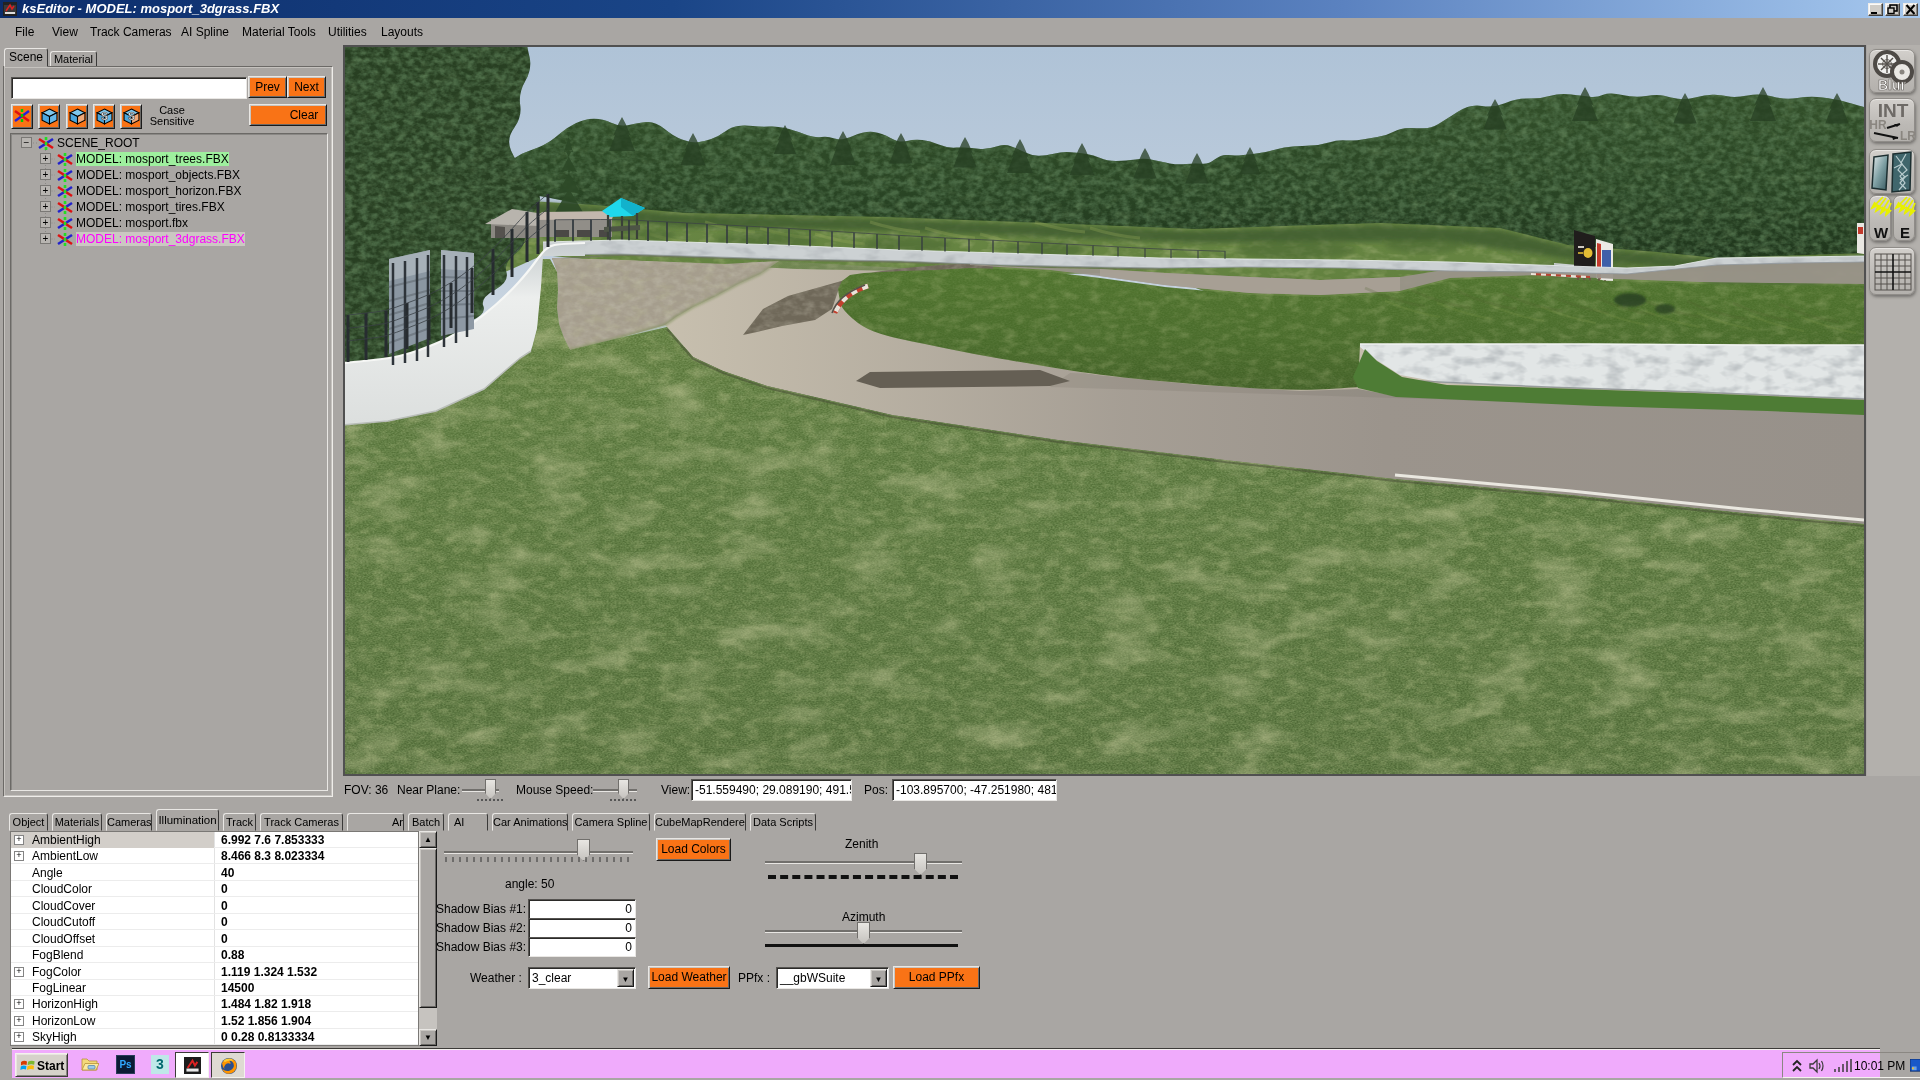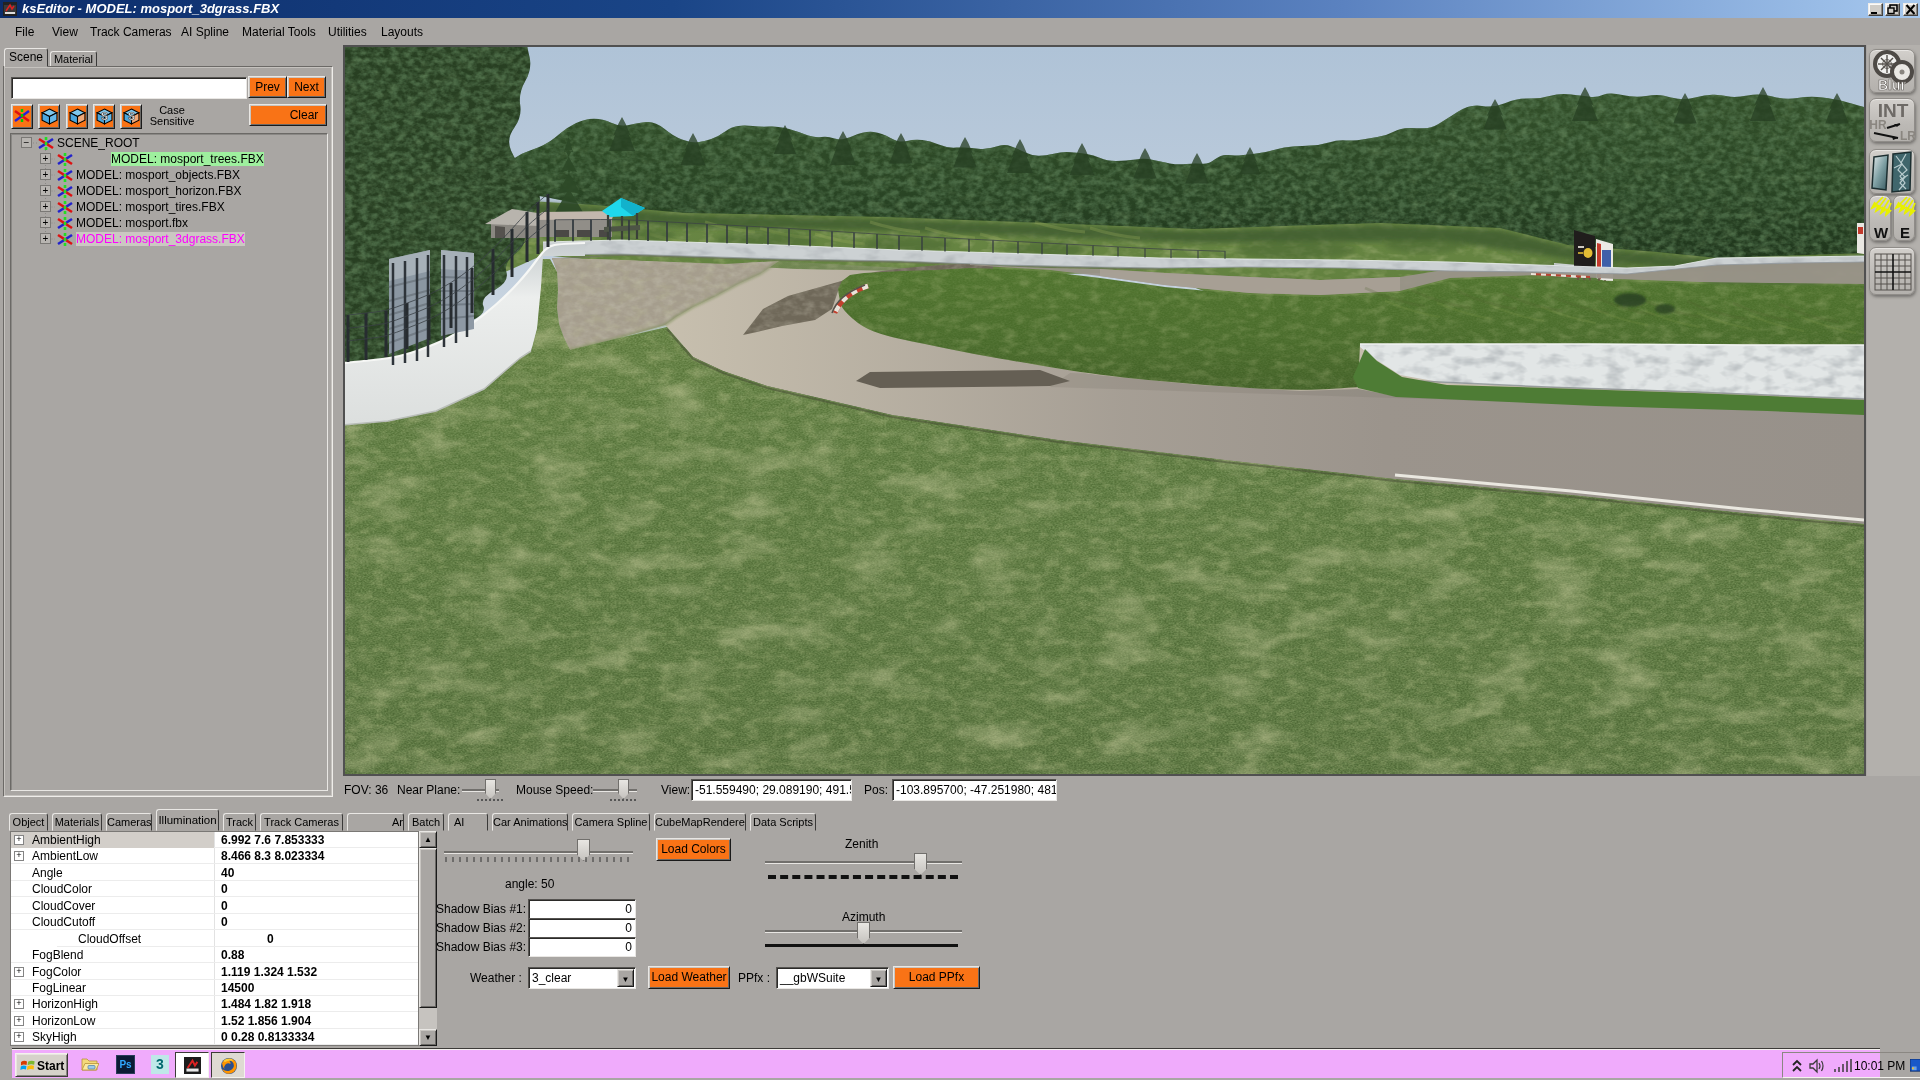--- a/index.html
+++ b/index.html
@@ -156,21 +156,21 @@
       <use href="#axico" x="47" y="19"></use>
       <use href="#axico" x="47" y="35"></use>
       <use href="#axico" x="47" y="51"></use>
       <use href="#axico" x="47" y="67"></use>
       <use href="#axico" x="47" y="83"></use>
       <use href="#axico" x="47" y="99"></use>
     </svg>
     <div class="abs" style="left:10px; top:3px; width:11px; height:11px; border:1px solid #7a7875; background:#b8b5b1; font-size:10px; line-height:9px; text-align:center;">−</div>
     <div class="abs" style="left:46px; top:2px; font-size:12px;">SCENE_ROOT</div>
     <div class="abs" style="left:29px; top:19px; width:11px; height:11px; border:1px solid #7a7875; background:#b8b5b1; font-size:10px; line-height:9px; text-align:center;">+</div>
-    <div class="abs" style="left:65px; top:18px; font-size:12px; background:#9ef09e;margin-left:35px;">MODEL: mosport_trees.FBX</div>
+    <div class="abs" style="left:65px; top:18px; font-size:12px; background:#9ef09e;">MODEL: mosport_trees.FBX</div>
     <div class="abs" style="left:29px; top:35px; width:11px; height:11px; border:1px solid #7a7875; background:#b8b5b1; font-size:10px; line-height:9px; text-align:center;">+</div>
     <div class="abs" style="left:65px; top:34px; font-size:12px;">MODEL: mosport_objects.FBX</div>
     <div class="abs" style="left:29px; top:51px; width:11px; height:11px; border:1px solid #7a7875; background:#b8b5b1; font-size:10px; line-height:9px; text-align:center;">+</div>
     <div class="abs" style="left:65px; top:50px; font-size:12px;">MODEL: mosport_horizon.FBX</div>
     <div class="abs" style="left:29px; top:67px; width:11px; height:11px; border:1px solid #7a7875; background:#b8b5b1; font-size:10px; line-height:9px; text-align:center;">+</div>
     <div class="abs" style="left:65px; top:66px; font-size:12px;">MODEL: mosport_tires.FBX</div>
     <div class="abs" style="left:29px; top:83px; width:11px; height:11px; border:1px solid #7a7875; background:#b8b5b1; font-size:10px; line-height:9px; text-align:center;">+</div>
     <div class="abs" style="left:65px; top:82px; font-size:12px;">MODEL: mosport.fbx</div>
     <div class="abs" style="left:29px; top:99px; width:11px; height:11px; border:1px solid #7a7875; background:#b8b5b1; font-size:10px; line-height:9px; text-align:center;">+</div>
     <div class="abs" style="left:65px; top:98px; font-size:12px; color:#ff00ff; background:#cbc7c2;">MODEL: mosport_3dgrass.FBX</div>
@@ -645,21 +645,21 @@
     <span class="abs" style="left:210px; top:1px; font-weight:bold;">0</span>
     </div>
     <div class="abs" style="left:0; top:66px; width:407px; height:16px; border-bottom:1px solid #ececec;">
     <span class="abs" style="left:21px; top:1px;">CloudCover</span>
     <span class="abs" style="left:210px; top:1px; font-weight:bold;">0</span>
     </div>
     <div class="abs" style="left:0; top:82px; width:407px; height:16px; border-bottom:1px solid #ececec;">
     <span class="abs" style="left:21px; top:1px;">CloudCutoff</span>
     <span class="abs" style="left:210px; top:1px; font-weight:bold;">0</span>
     </div>
-    <div class="abs" style="left:0; top:99px; width:407px; height:16px; border-bottom:1px solid #ececec;margin-left:46px;">
+    <div class="abs" style="left:0; top:99px; width:407px; height:16px; border-bottom:1px solid #ececec;">
     <span class="abs" style="left:21px; top:1px;">CloudOffset</span>
     <span class="abs" style="left:210px; top:1px; font-weight:bold;">0</span>
     </div>
     <div class="abs" style="left:0; top:115px; width:407px; height:16px; border-bottom:1px solid #ececec;">
     <span class="abs" style="left:21px; top:1px;">FogBlend</span>
     <span class="abs" style="left:210px; top:1px; font-weight:bold;">0.88</span>
     </div>
     <div class="abs" style="left:0; top:132px; width:407px; height:16px; border-bottom:1px solid #ececec;">
     <div class="abs" style="left:3px; top:3px; width:10px; height:10px; border:1px solid #848484; background:#fff; font-size:9px; line-height:8px; text-align:center; font-family:'Liberation Mono',monospace;">+</div>
     <span class="abs" style="left:21px; top:1px;">FogColor</span>

